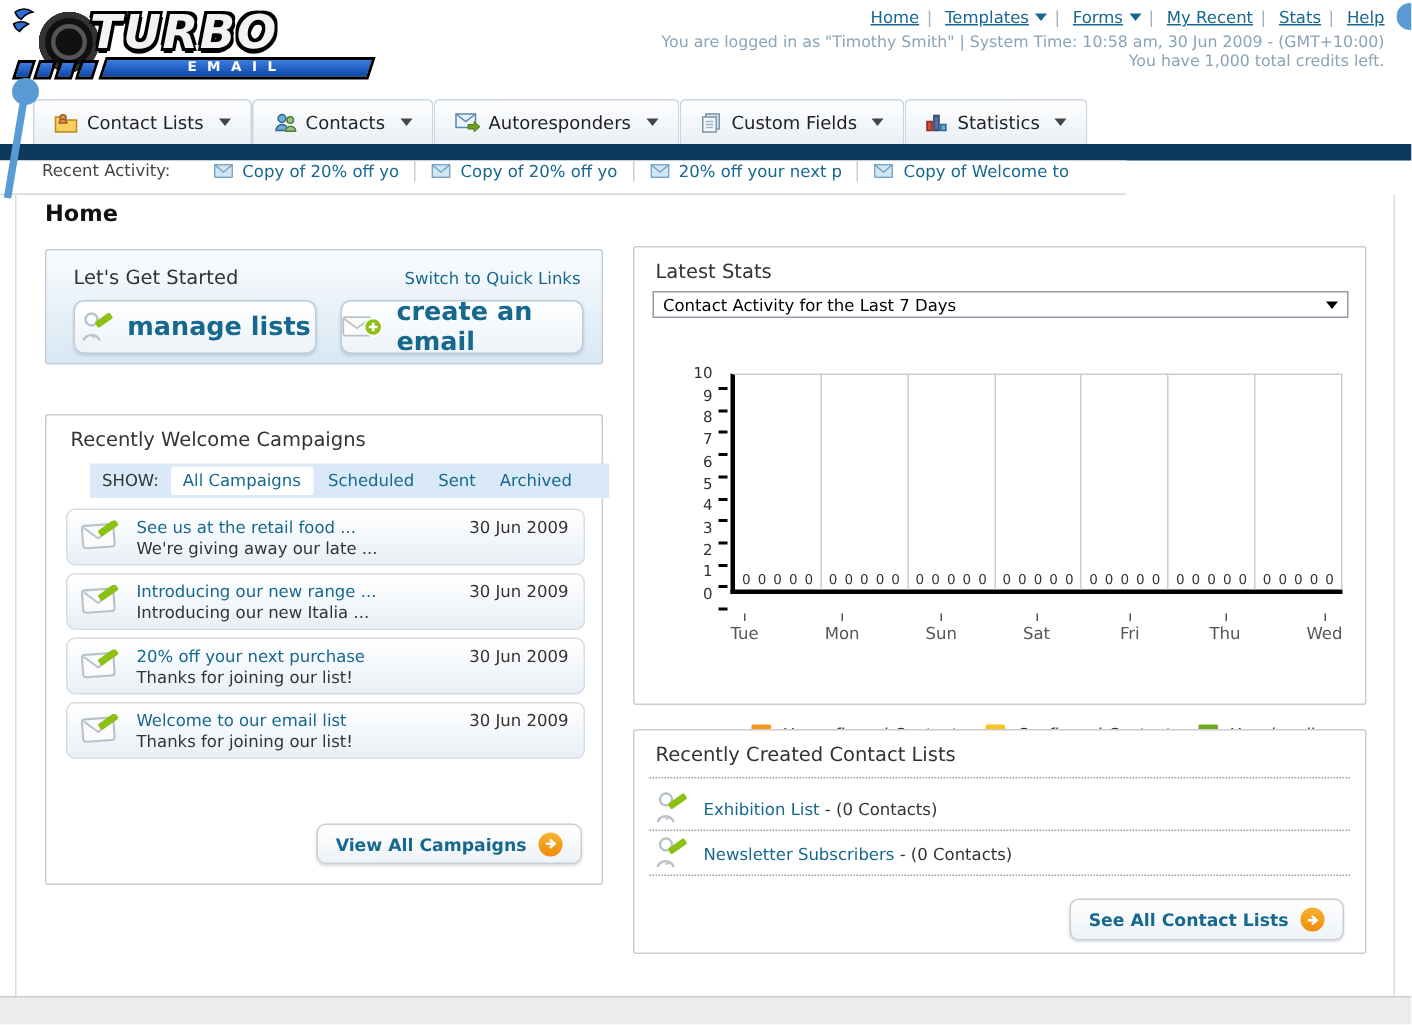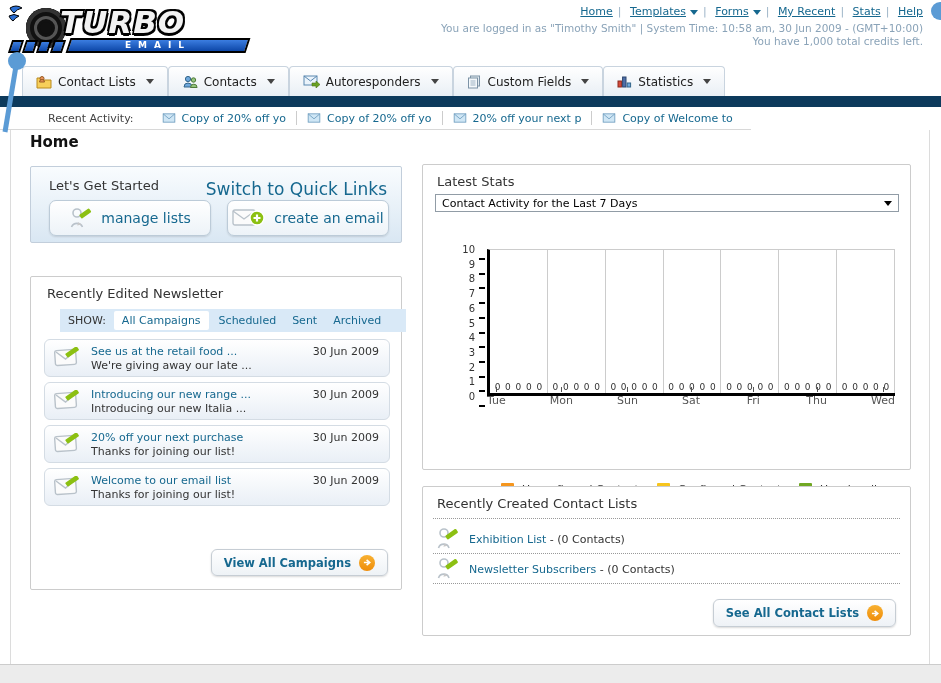--- a/index.html
+++ b/index.html
@@ -29,38 +29,38 @@
 
   
   #tabbar { position:absolute; top:66px; left:0; width:897px; height:30px; padding-left:22px; display:flex; align-items:flex-end; }
   .tab { display:inline-flex; align-items:center; gap:6px; height:30px; padding:0 13px; background:linear-gradient(#ffffff,#e9eff5); border:1px solid #c9d4df; border-bottom:none; border-radius:4px 4px 0 0; font-size:12px; color:#222; cursor:pointer; white-space:nowrap; }
   .tab .caret-down { border-top-color:#444; border-left-width:4px; border-right-width:4px; }
   .tab svg { display:block; }
 
   #navybar { position:absolute; top:96px; left:0; width:941px; height:11px; background:#0d3a5c; }
 
   
-  #recentbar { position:absolute; top:107px; left:0; width:751px; height:23px; background:#fff; border-bottom:1px solid #d8d8d8; display:flex; align-items:center; padding-left:48px; }
+  #recentbar { position:absolute; top:107px; left:0; width:751px; height:23px; background:#fff; border-bottom:1px solid #d8d8d8; display:flex; align-items:flex-start; padding-left:28px; }
   #recentbar .ra-label { color:#444; margin-right:18px; }
   .ra-item { display:inline-flex; align-items:center; gap:6px; padding:0 10px; border-right:1px solid #ccc; height:14px; }
   .ra-item a { color:#16688f; }
 
   
   #contentframe { position:absolute; top:130px; left:10px; width:920px; height:534px; border-left:1px solid #dcdcdc; border-right:1px solid #dcdcdc; background:#fff; }
   #pagetitle { position:absolute; top:133px; left:30px; font-size:15px; font-weight:bold; color:#111; }
 
   .panel { position:absolute; background:#fff; border:1px solid #ccc; border-radius:2px; }
   .panel-title { font-size:13px; color:#333; }
 
   
   #gs-panel { left:30px; top:166px; width:372px; height:77px; background:linear-gradient(#f9fcfe,#d9e7f3); border:1px solid #c2cedb; }
   #gs-title { position:absolute; left:18px; top:11px; }
-  #gs-switch { position:absolute; right:14px; top:12px; color:#16688f; font-size:17px; }
+  #gs-switch { position:absolute; right:14px; top:12px; color:#16688f; font-size:11px; }
   .gs-btn { position:absolute; top:33px; width:162px; height:36px; background:linear-gradient(#ffffff,#edf3f8); border:1px solid #bccbd8; border-radius:7px; box-shadow:0 1px 2px rgba(0,0,0,.12); display:flex; align-items:center; justify-content:center; gap:8px; cursor:pointer; }
-  .gs-btn span.lbl { color:#16688f; font-weight:normal; font-size:14px; }
+  .gs-btn span.lbl { color:#16688f; font-weight:bold; font-size:17px; }
   #gs-manage { left:18px; }
   #gs-create { left:196px; }
 
   
   #rec-panel { left:30px; top:276px; width:372px; height:314px; }
   #rec-title { position:absolute; left:16px; top:9px; }
   #showbar { position:absolute; left:13px; top:32px; width:346px; height:23px; background:#d9e9f7; display:flex; align-items:center; padding-left:8px;margin-left:16px; }
   #showbar .show-label { color:#333; margin-right:8px; }
   .show-tab { color:#16688f; margin-right:16px; cursor:pointer; }
   .show-tab.active { background:#fff; padding:3px 8px; border-radius:2px; margin-right:10px; }
@@ -79,21 +79,21 @@
   #stats-select { position:absolute; left:12px; top:29px; width:464px; height:18px; background:#fff; border:1px solid #919ca6; font-size:11px; color:#000; display:flex; align-items:center; padding-left:6px; cursor:pointer; }
   #stats-select .caret-down { position:absolute; right:6px; border-top-color:#000; }
 
   #chart { position:absolute; left:12px; top:60px; width:464px; height:240px; }
   #ylabels { position:absolute; left:0; top:24px; width:50px; height:147px; }
   .ytick { position:absolute; right:10px; font-size:10px; color:#333; transform:translateY(6px); }
   .ytickmark { position:absolute; right:0; width:6px; height:2px; background:#000; transform:translateY(11px); }
   #plot { position:absolute; left:52px; top:24px; width:408px; height:147px; border-left:3px solid #000; border-bottom:3px solid #000; border-top:1px solid #ccc; display:flex; }
   .cgroup { position:relative; flex:1 1 0; border-right:1px solid #ccc; }
   .zeros { position:absolute; left:0; right:0; bottom:1px; display:flex; justify-content:space-evenly; font-size:9px; color:#333; }
-  #daylabels { position:absolute; left:52px; top:162px; width:408px; display:flex;gap:44px; }
+  #daylabels { position:absolute; left:52px; top:184px; width:408px; display:flex;gap:44px; }
   .day-cell { flex:1 1 0; text-align:center; font-size:11px; color:#555; position:relative; padding-top:7px; }
   .day-tick { position:absolute; top:0; left:50%; width:1px; height:5px; background:#555; }
   #legend { position:absolute; left:66px; top:258px; display:grid; grid-template-columns:156px 142px 130px; row-gap:6px; }
   .leg-item { display:flex; align-items:center; gap:8px; }
   .leg-swatch { width:13px; height:13px; border-radius:1px; flex:0 0 auto; }
   .leg-label { font-size:11px; color:#333; }
 
   
   #ccl-panel { left:422px; top:486px; width:489px; height:150px; }
   #ccl-title { position:absolute; left:14px; top:9px; }
@@ -250,21 +250,21 @@
           <rect x="1" y="4" width="22" height="15" rx="2" fill="#fbfbfb" stroke="#b9c2ca" stroke-width="1.4"></rect>
           <path d="M1 5 L12 13 L23 5" fill="none" stroke="#b9c2ca" stroke-width="1.4"></path>
           <circle cx="25" cy="12" r="7" fill="#8cc012" stroke="#fff" stroke-width="1.4"></circle>
           <path d="M25 8.5 v7 M21.5 12 h7" stroke="#fff" stroke-width="2.2"></path>
         </svg>
       <span class="lbl">create an email</span>
     </div>
   </div>
 
   <div class="panel" id="rec-panel">
-    <div class="panel-title" id="rec-title">Recently Edited Newsletter</div>
+    <div class="panel-title" id="rec-title">Recently Welcome Campaigns</div>
     <div id="showbar">
       <span class="show-label">SHOW:</span>
       <a class="show-tab active">All Campaigns</a>
       <a class="show-tab">Scheduled</a>
       <a class="show-tab">Sent</a>
       <a class="show-tab">Archived</a>
     </div>
     <div id="camp-list">
         <div class="camp-card" style="top: 62px;">
           <span class="c-icon"><svg width="28" height="22" viewBox="0 0 28 22">

